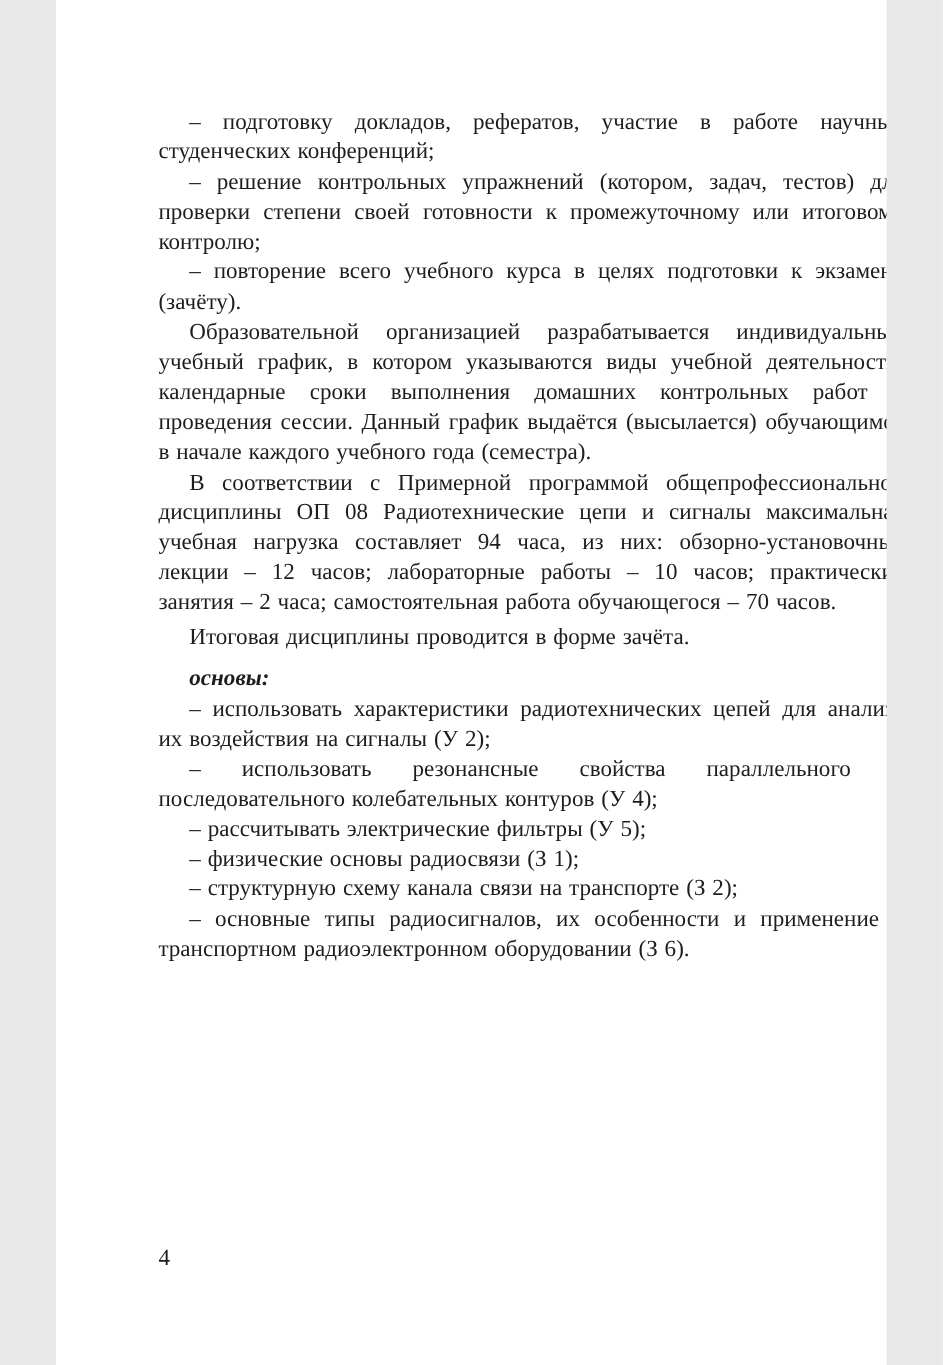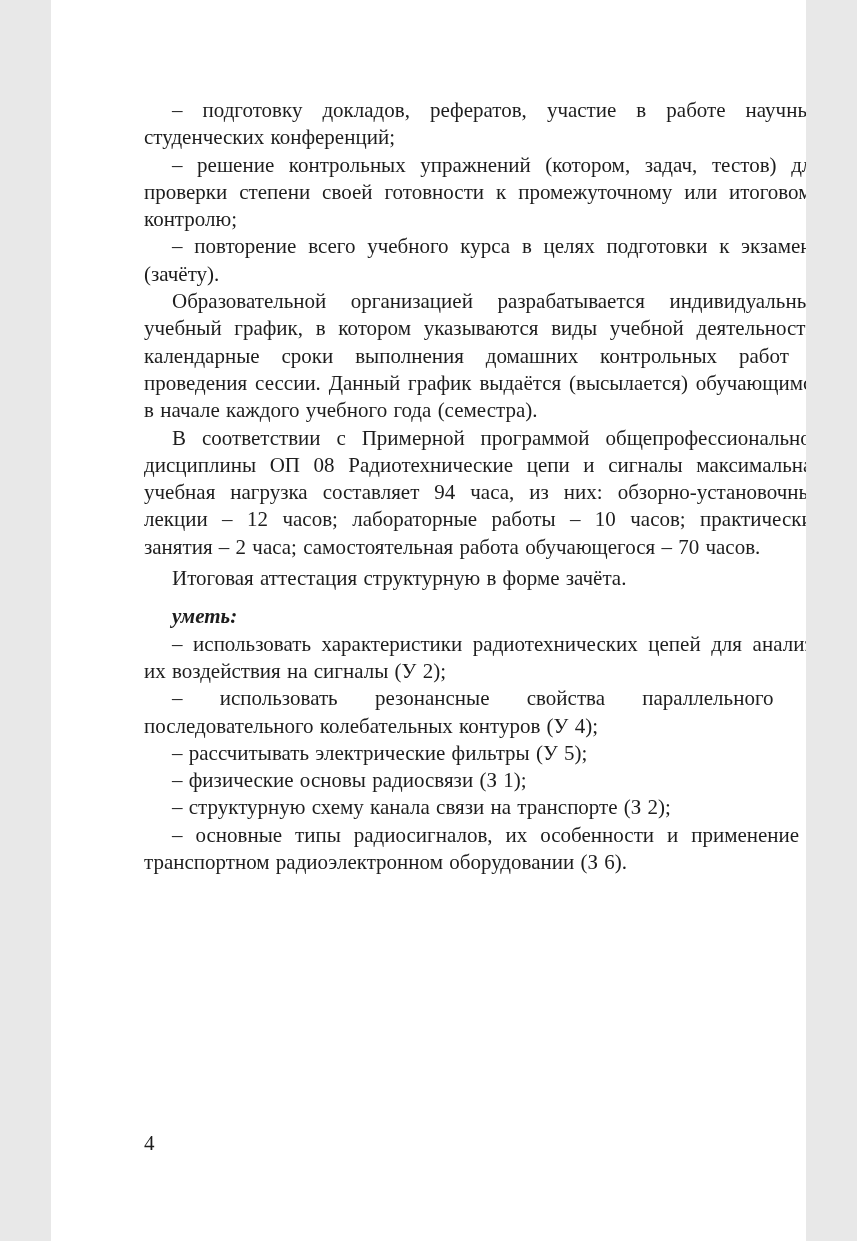--- a/index.html
+++ b/index.html
@@ -55,22 +55,22 @@
 </head>
 <body>
 
 <div class="page">
   <div class="text-block">
     <p>– подготовку докладов, рефератов, участие в работе научных студенческих конференций;</p>
     <p>– решение контрольных упражнений (котором, задач, тестов) для проверки степени своей готовности к промежуточному или итоговому контролю;</p>
     <p>– повторение всего учебного курса в целях подготовки к экзамену (зачёту).</p>
     <p>Образовательной организацией разрабатывается индивидуальный учебный график, в котором указываются виды учебной деятельности, календарные сроки выполнения домашних контрольных работ и проведения сессии. Данный график выдаётся (высылается) обучающимся в начале каждого учебного года (семестра).</p>
     <p>В соответствии с Примерной программой общепрофессиональной дисциплины ОП 08 Радиотехнические цепи и сигналы максимальная учебная нагрузка составляет 94 часа, из них: обзорно-установочные лекции – 12 часов; лабораторные работы – 10 часов; практические занятия – 2 часа; самостоятельная работа обучающегося – 70 часов.</p>
-    <p class="para-space">Итоговая аттестация структурную в форме зачёта.</p>
-    <p class="heading">уметь:</p>
+    <p class="para-space">Итоговая дисциплины проводится в форме зачёта.</p>
+    <p class="heading">основы:</p>
     <p>– использовать характеристики радиотехнических цепей для анализа их воздействия на сигналы (У 2);</p>
     <p>– использовать резонансные свойства параллельного и последовательного колебательных контуров (У 4);</p>
     <p>– рассчитывать электрические фильтры (У 5);</p>
     <p>– физические основы радиосвязи (З 1);</p>
     <p>– структурную схему канала связи на транспорте (З 2);</p>
     <p>– основные типы радиосигналов, их особенности и применение в транспортном радиоэлектронном оборудовании (З 6).</p>
   </div>
   <div class="page-number">4</div>
 </div>
 

